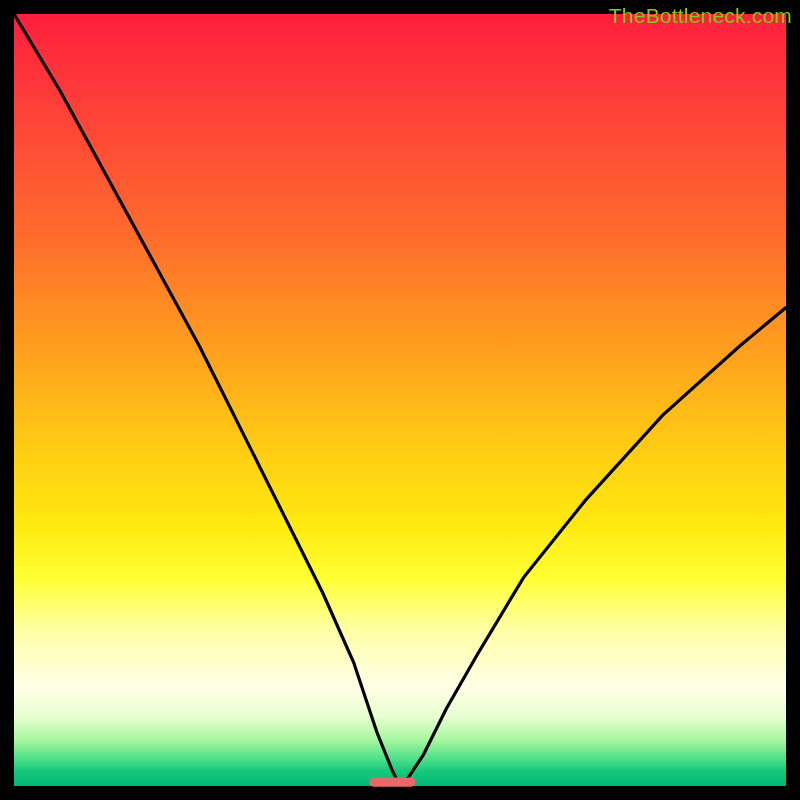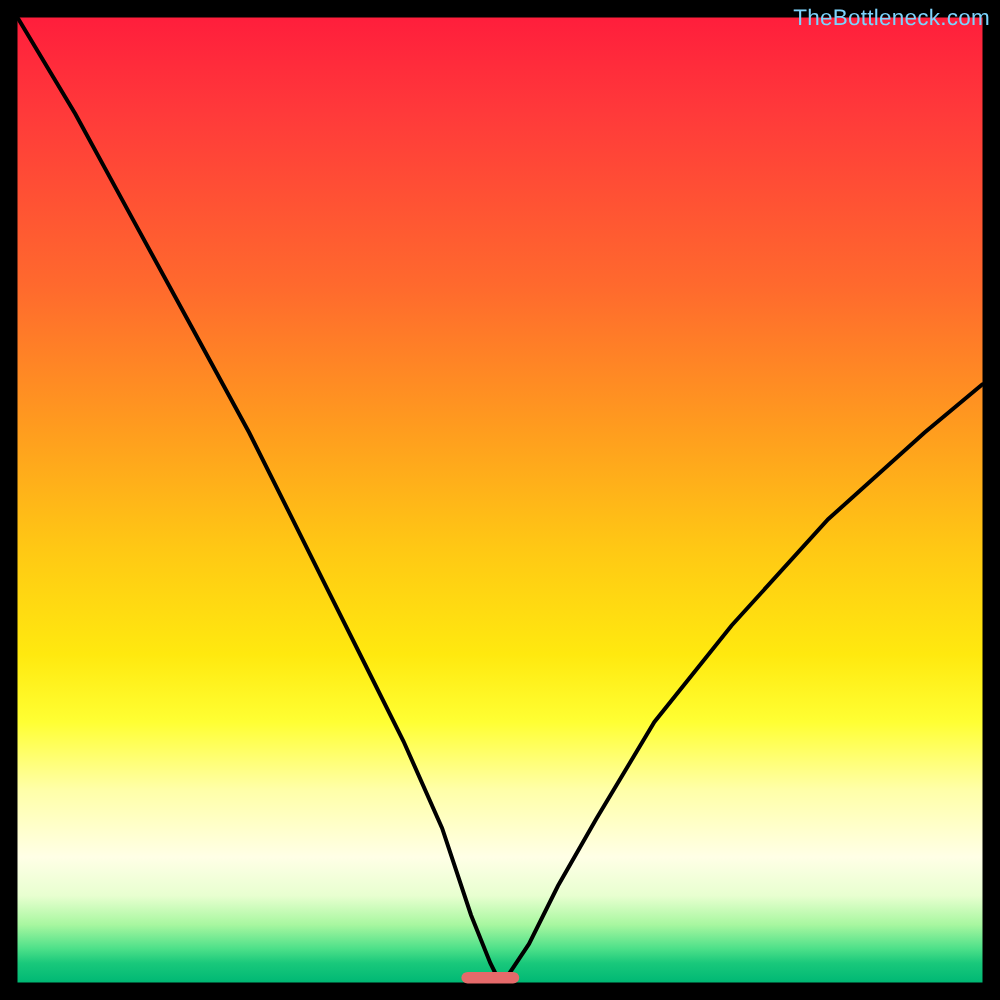--- a/index.html
+++ b/index.html
@@ -57,22 +57,22 @@
     stroke-linecap: round;
   }
   .marker {
     fill: #e56a6a;
     stroke: none;
   }
   .attribution {
     position: absolute;
     top: 4px;
     right: 8px;
-    color: #7dd3fc;
-    font-size: 18px;
+    color: #84cc16;
+    font-size: 21px;
     letter-spacing: 0.2px;
   }
 </style>
 </head>
 <body>
 
 <div class="frame">
 
   <div class="plot-area"></div>
 

